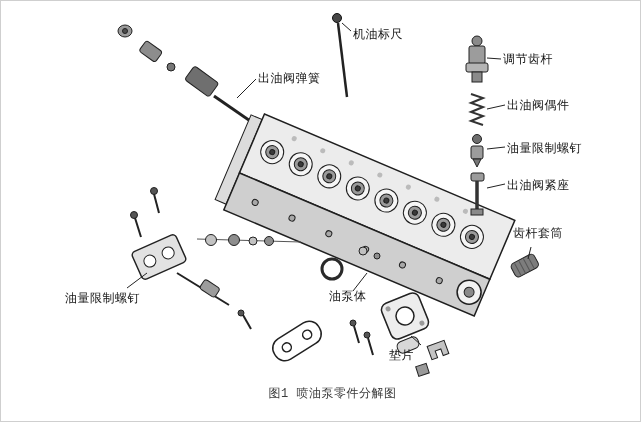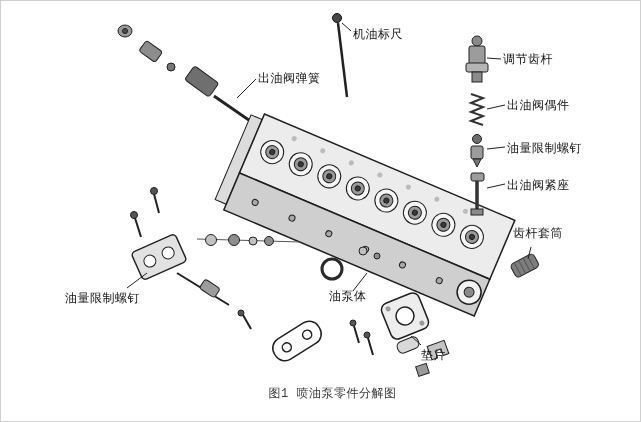--- a/index.html
+++ b/index.html
@@ -209,17 +209,17 @@
 
   <div class="lbl" style="left:352px;top:25px">机油标尺</div>
   <div class="lbl" style="left:257px;top:69px">出油阀弹簧</div>
   <div class="lbl" style="left:502px;top:50px">调节齿杆</div>
   <div class="lbl" style="left:506px;top:96px">出油阀偶件</div>
   <div class="lbl" style="left:506px;top:139px">油量限制螺钉</div>
   <div class="lbl" style="left:506px;top:176px">出油阀紧座</div>
   <div class="lbl" style="left:512px;top:224px">齿杆套筒</div>
   <div class="lbl" style="left:64px;top:289px">油量限制螺钉</div>
   <div class="lbl" style="left:328px;top:287px">油泵体</div>
-  <div class="lbl" style="left:420px;top:346px">垫片</div>
+  <div class="lbl" style="left:388px;top:346px">垫片</div>
 
   <div class="caption">图1 喷油泵零件分解图</div>
 
 </div>
 
 </body></html>

